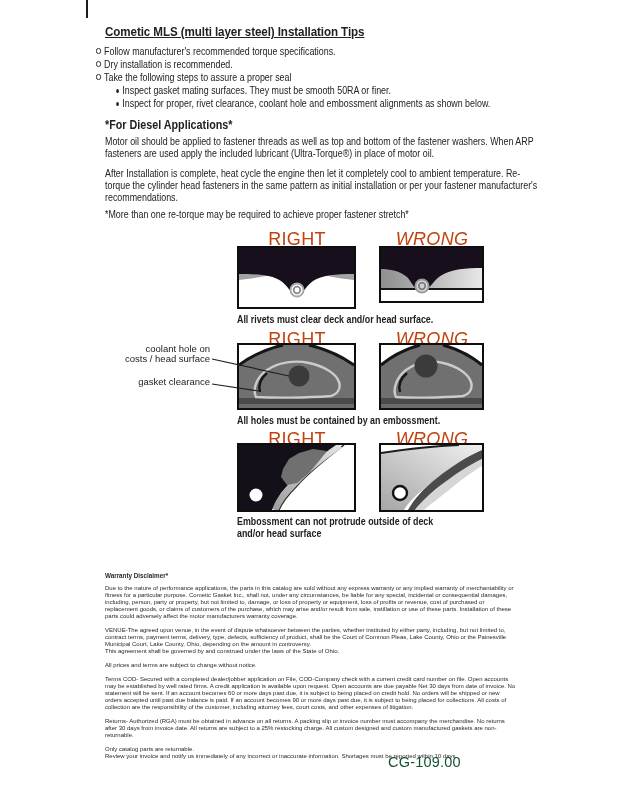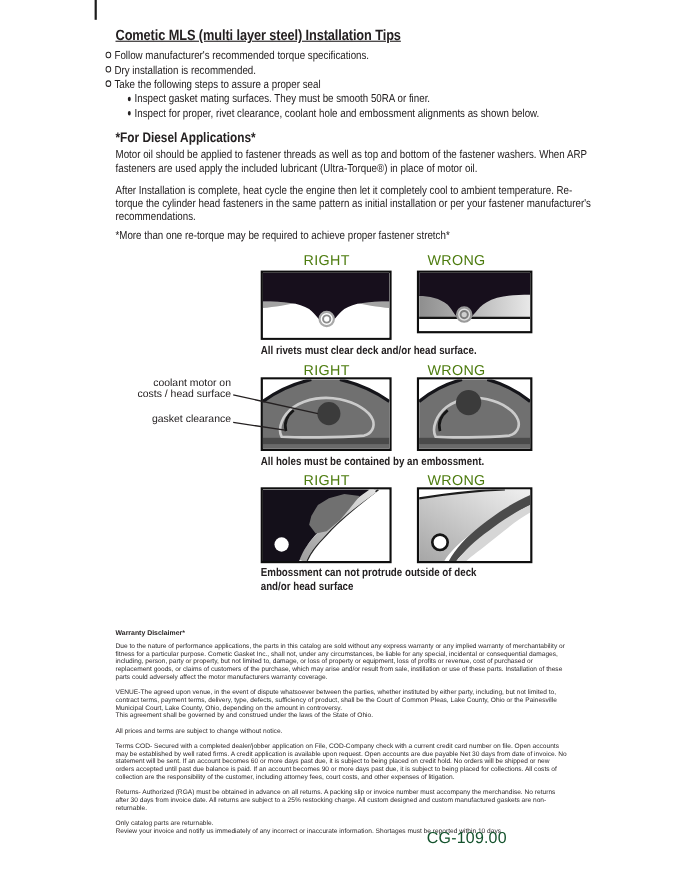--- a/index.html
+++ b/index.html
@@ -18,23 +18,23 @@
   .ring{display:inline-block;width:3.5px;height:3.5px;border:1px solid #242021;border-radius:50%;
         margin-right:4px;vertical-align:1.5px;}
   .dot{display:inline-block;width:3.2px;height:3.2px;background:#242021;border-radius:50%;
        margin-right:4px;vertical-align:1.5px;}
 
   .diesel-h{left:105px;top:118px;font-size:12.5px;font-weight:bold;white-space:nowrap;
             transform:scaleX(0.86);transform-origin:0 0;}
   .bodypara{left:105px;width:518px;font-size:10.5px;line-height:12px;}
   .p1{top:135px;} .p2{top:167px;} .note{top:208px;}
 
-  .rw-label{font-size:13px;letter-spacing:0.3px;text-align:center;color:#4d7c0f;}
+  .rw-label{font-size:18px;letter-spacing:0.3px;text-align:center;color:#c2410c;}
   .rw-left{left:237px;width:120px;}
-  .rw-right{left:362px;width:106px;}
+  .rw-right{left:379px;width:106px;font-style:italic;}
 
   .dbox{border:2.5px solid #0e0e0e;background:#fff;}
   .dbox svg{display:block;width:100%;height:100%;}
   .b1l{left:237px;top:246px;width:115px;height:59px;}
   .b1r{left:379px;top:246px;width:101px;height:53px;}
   .b2l{left:237px;top:343px;width:115px;height:63px;}
   .b2r{left:379px;top:343px;width:101px;height:63px;}
   .b3l{left:237px;top:443px;width:115px;height:65px;}
   .b3r{left:379px;top:443px;width:101px;height:65px;}
 
@@ -106,21 +106,21 @@
       <circle cx="41" cy="38" r="6.5" fill="#dedede" stroke="#9a9a9a" stroke-width="2"></circle>
       <circle cx="41" cy="38" r="3.3" fill="#cfcfcf" stroke="#7d7d7d" stroke-width="1.8"></circle>
     </svg>
   </div>
   <div class="abs caption cap1">All rivets must clear deck and/or head surface.</div>
 
   <div class="abs rw-label rw-left" style="top:329px">RIGHT</div>
   <div class="abs rw-label rw-right" style="top:329px">WRONG</div>
 
   <div class="abs annot an1">
-    <div>coolant motor on</div>
+    <div>coolant hole on</div>
     <div>costs / head surface</div>
   </div>
   <div class="abs annot an2">gasket clearance</div>
 
   <div class="abs dbox b2l">
     <svg viewBox="0 0 115 63" preserveAspectRatio="none">
       <rect x="0" y="0" width="115" height="63" fill="#ffffff"></rect>
       <path d="M0,63 L0,20 Q19,6 44,0 L70,0 Q95,6 115,20 L115,63 Z" fill="#707070"></path>
       <rect x="0" y="53" width="115" height="6" fill="#4a4a4a"></rect>
       <rect x="0" y="59" width="115" height="4" fill="#6a6a6a"></rect>

